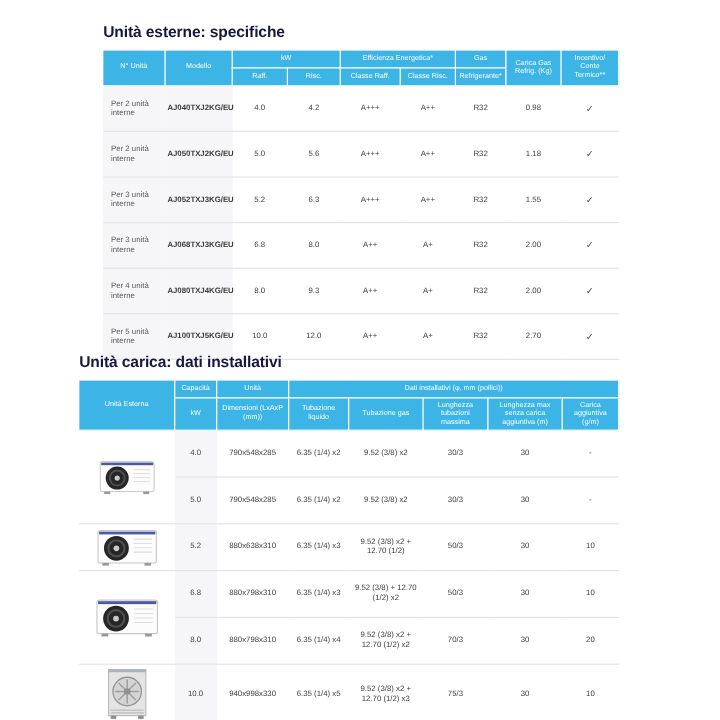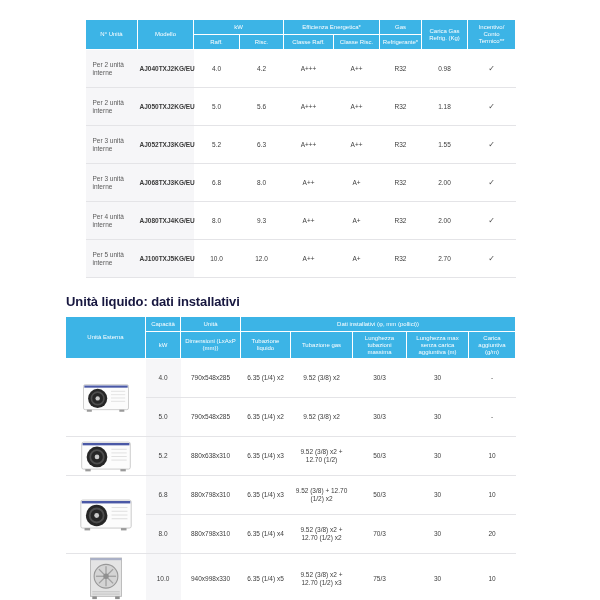--- a/index.html
+++ b/index.html
@@ -25,20 +25,21 @@
   td.check{font-size:8px;color:#4a4a4a;}
   td.img-cell{background:#fff;}
   .unit-fig{display:flex;align-items:center;justify-content:center;}
 </style>
 </head>
 <body>
 
 <div class="page">
 
   <div class="section" id="section-specs">
+    <h2 class="section-title">Unità esterne: specifiche</h2>
     <table id="spec-table">
       <colgroup>
         <col style="width:52px">
           <col style="width:56px">
           <col style="width:46px">
           <col style="width:44px">
         <col style="width:50px">
           <col style="width:46px">
           <col style="width:42px">
           <col style="width:46px">
@@ -127,21 +128,21 @@
             <td>A+</td>
             <td>R32</td>
             <td>2.70</td>
             <td class="check">✓</td>
           </tr>
         </tbody>
     </table>
   </div>
 
   <div class="section" id="section-install">
-    <h2 class="section-title">Unità liquido: dati installativi</h2>
+    <h2 class="section-title">Unità carica: dati installativi</h2>
     <table id="install-table">
       <colgroup>
         <col style="width:80px">
           <col style="width:35px">
           <col style="width:60px">
           <col style="width:50px">
         <col style="width:62px">
           <col style="width:54px">
           <col style="width:62px">
           <col style="width:47px">

